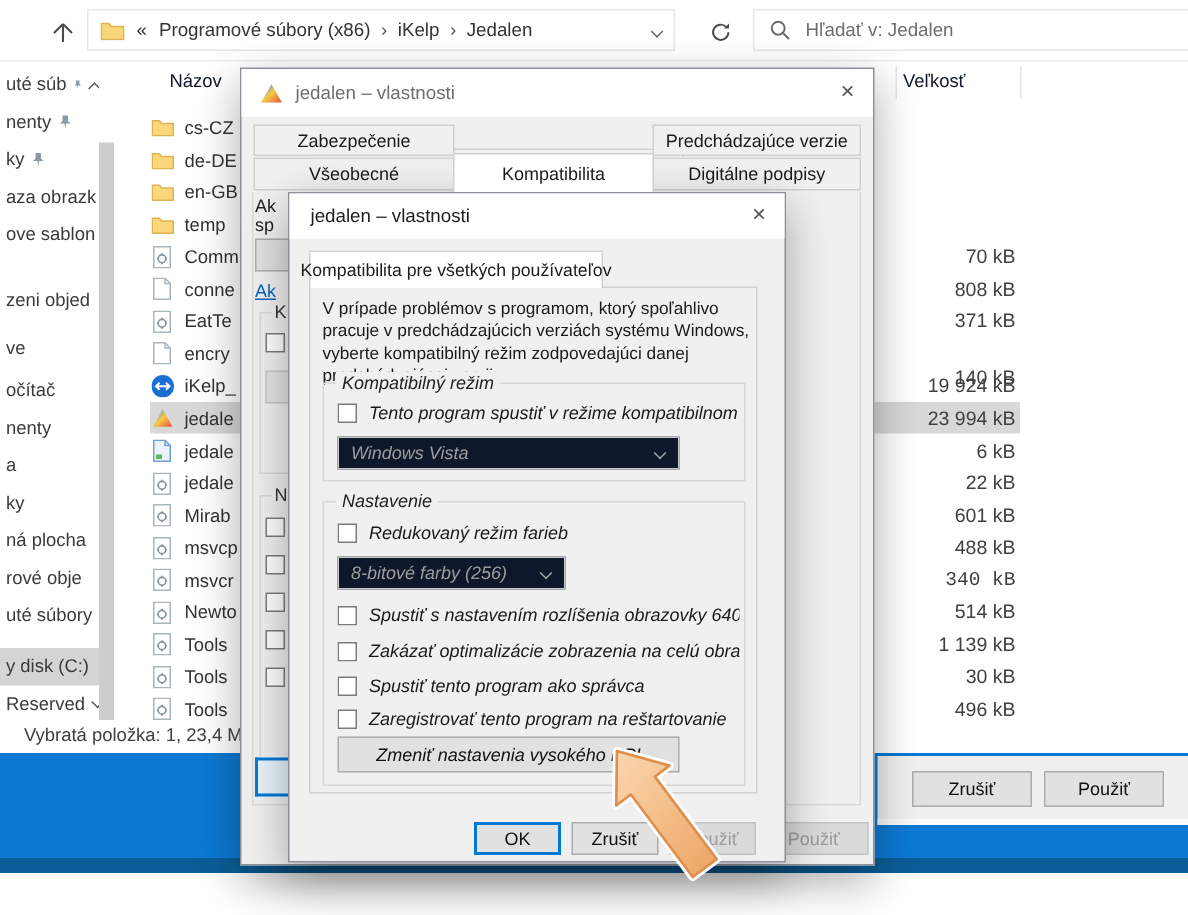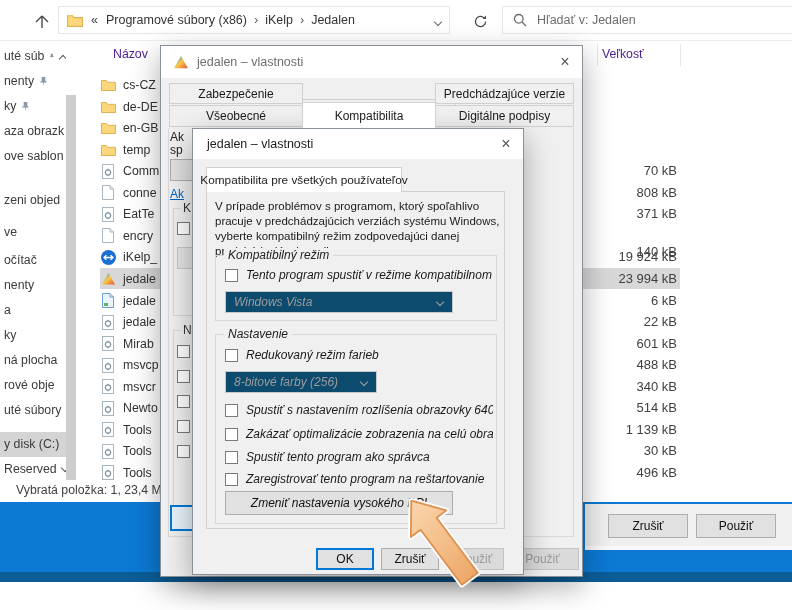--- a/index.html
+++ b/index.html
@@ -5,21 +5,21 @@
   html,body{margin:0;padding:0;background:#fff;}
   *{box-sizing:border-box;}
   .stage{position:relative;width:792px;height:610px;overflow:hidden;background:#fff;
          font-family:"Liberation Sans",sans-serif;color:#333;}
   .abs{position:absolute;}
   
   .toolbar-box{border:1px solid #e4e7ea;background:#fff;display:flex;align-items:center;}
   .crumb{font-size:12.5px;color:#333;white-space:nowrap;}
   .crumb-sep{color:#555;margin:0 7px;font-size:12.5px;}
   .search-text{font-size:12.5px;color:#6d6d6d;}
-  .col-head{font-size:12.3px;color:#4c1d95;}
+  .col-head{font-size:12.3px;color:#0f172a;}
   .side-item{position:relative;height:25px;line-height:25px;font-size:12.3px;color:#3b3b3b;
              padding-left:4px;display:flex;align-items:center;gap:5px;width:66px;overflow:hidden;}
   .side-item.sel{background:#d4d4d4;}
   .side-label{white-space:nowrap;}
   .chev{width:6px;height:6px;border-right:1.4px solid #5a5a5a;border-bottom:1.4px solid #5a5a5a;
         display:inline-block;flex:none;}
   .chev.up{transform:rotate(-135deg);margin-top:4px;}
   .chev.down{transform:rotate(45deg);margin-top:-3px;}
   .file-row{position:absolute;left:100px;height:20px;display:flex;align-items:center;gap:7px;
             font-size:12.3px;color:#333;width:490px;overflow:hidden;}
@@ -37,21 +37,21 @@
   .xbtn{position:absolute;top:0;width:34px;display:flex;align-items:center;justify-content:center;
         color:#555;font-size:16px;}
   .tab{position:absolute;background:#f0f0f0;border:1px solid #d0d0d0;font-size:12px;color:#1a1a1a;
        display:flex;align-items:center;justify-content:center;white-space:nowrap;}
   .tab.active{background:#fff;border-bottom:none;z-index:3;}
   .groupbox{position:absolute;border:1px solid #d7d7d7;font-style:italic;}
   .glabel{position:absolute;top:-8px;left:8px;background:#f0f0f0;padding:0 4px;font-size:12px;color:#222;}
   .cbrow{position:absolute;display:flex;align-items:center;gap:8px;font-size:12px;color:#1a1a1a;
          white-space:nowrap;overflow:hidden;}
   .cb{width:13px;height:13px;background:#fff;border:1px solid #7a7a7a;flex:none;}
-  .combo{position:absolute;background:#0c4a6e;border:1px solid #c8c8c8;color:#9c9c9c;font-size:12px;
+  .combo{position:absolute;background:#0f172a;border:1px solid #c8c8c8;color:#9c9c9c;font-size:12px;
          display:flex;align-items:center;padding:0 8px;}
   .cchev{position:absolute;right:9px;top:7px;width:6px;height:6px;
          border-right:1.5px solid #a5a5a5;border-bottom:1.5px solid #a5a5a5;transform:rotate(45deg);}
   .btn{position:absolute;background:#e1e1e1;border:1px solid #adadad;font-size:12px;color:#111;
        display:flex;align-items:center;justify-content:center;}
   .btn.disabled{background:#dadada;border-color:#c3c3c3;color:#9a9a9a;}
   .btn.focused{border:2px solid #0078d7;}
   .frag-line{position:absolute;background:#d9d9d9;}
   .link{font-size:12px;color:#0563c1;text-decoration:underline;}
 </style>
@@ -324,21 +324,21 @@
         <div class="file-row" style="top: 376.7px;">
           <span class="ficon">
             <svg width="12" height="15" viewBox="0 0 12 15">
               <rect x=".5" y=".5" width="11" height="14" fill="#fff" stroke="#a8b6c0"></rect>
               <circle cx="6" cy="8.5" r="2.6" fill="none" stroke="#8494a0" stroke-width="1.1"></circle>
               <path d="M6 4.8 V6 M6 11 V12.2 M2.8 8.5 H4 M8 8.5 H9.2" stroke="#8494a0" stroke-width="1.1"></path>
             </svg>
           </span>
           <span class="fname">msvcr</span>
         </div>
-        <div class="fsize" style="top: 376.7px;">340 kB</div>
+        <div class="fsize" style="top: 376.7px; font-family: Liberation Mono, monospace;">340 kB</div>
         <div class="file-row" style="top: 398.25px;">
           <span class="ficon">
             <svg width="12" height="15" viewBox="0 0 12 15">
               <rect x=".5" y=".5" width="11" height="14" fill="#fff" stroke="#a8b6c0"></rect>
               <circle cx="6" cy="8.5" r="2.6" fill="none" stroke="#8494a0" stroke-width="1.1"></circle>
               <path d="M6 4.8 V6 M6 11 V12.2 M2.8 8.5 H4 M8 8.5 H9.2" stroke="#8494a0" stroke-width="1.1"></path>
             </svg>
           </span>
           <span class="fname">Newto</span>
         </div>

